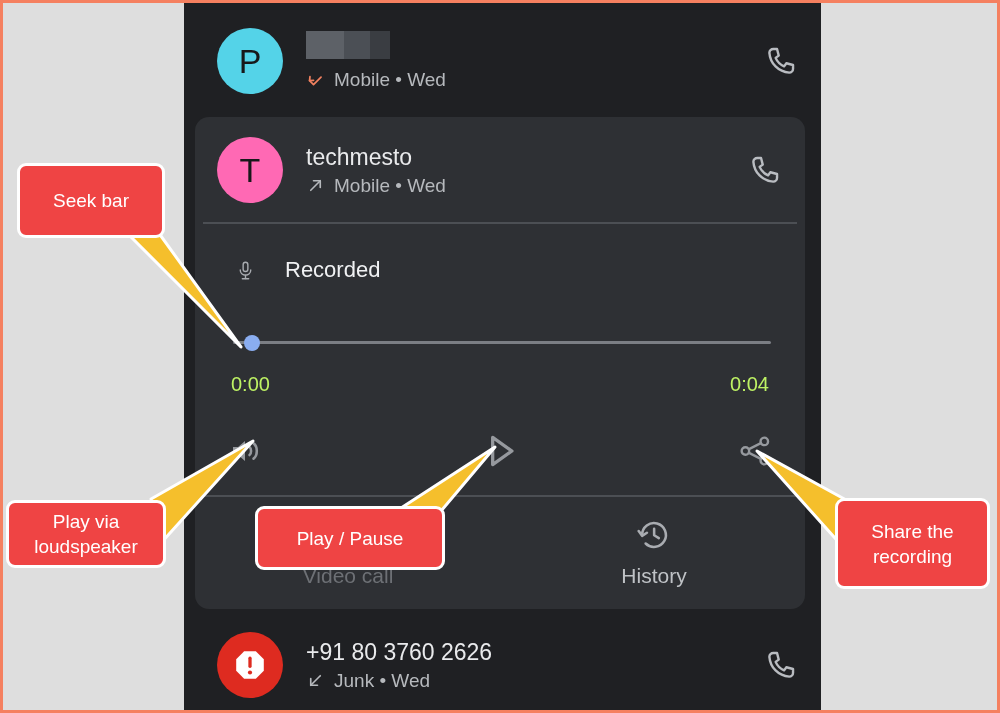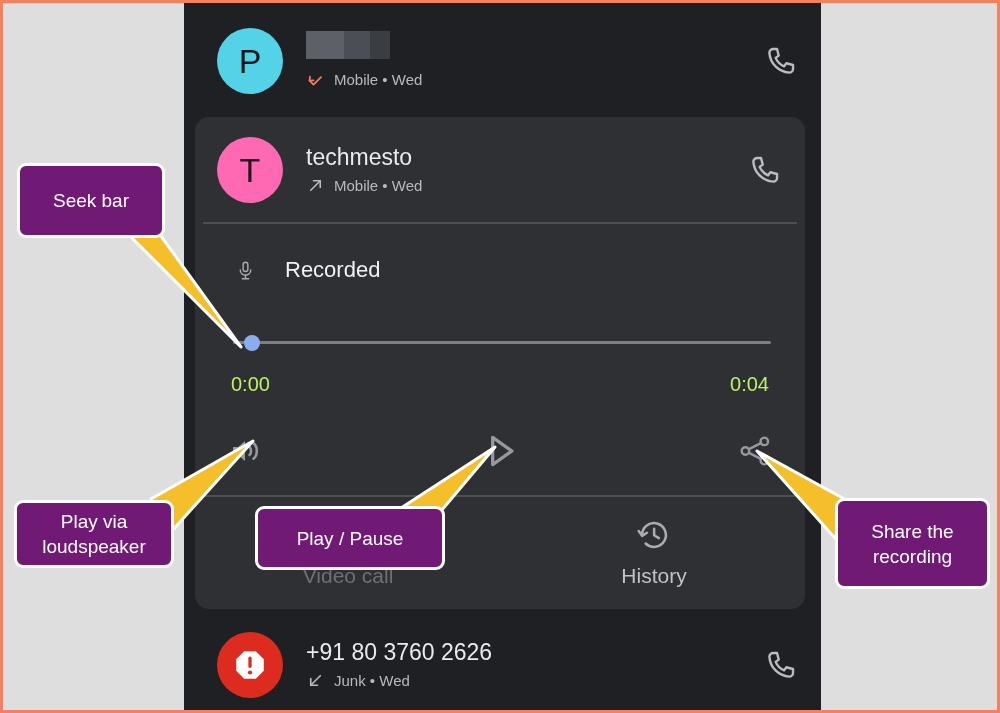--- a/index.html
+++ b/index.html
@@ -66,21 +66,21 @@
   .row-title {
     font-size: 23px;
     color: #e9eaec;
     line-height: 28px;
     white-space: nowrap;
   }
   .row-sub {
     display: flex;
     align-items: center;
     gap: 9px;
-    font-size: 15px;
+    font-size: 19px;
     color: #b6b9bd;
     line-height: 24px;
     margin-top: 3px;
     white-space: nowrap;
   }
   .redact {
     display: flex;
     height: 28px;
     width: 84px;
     margin-bottom: 6px;
@@ -211,21 +211,21 @@
   }
   .action-label {
     font-size: 21px;
     color: #bfc2c6;
   }
   .action-item.disabled .action-label { color: #6d7075; }
 
   
   .callout {
     position: absolute;
-    background: #701a75;
+    background: #ef4444;
     border: 3px solid #ffffff;
     border-radius: 9px;
     color: #ffffff;
     font-size: 19px;
     line-height: 25px;
     text-align: center;
     display: flex;
     align-items: center;
     justify-content: center;
     box-sizing: border-box;
@@ -235,21 +235,21 @@
   .pointer-svg {
     position: absolute;
     left: 0; top: 0;
     width: 1000px;
     height: 713px;
     z-index: 15;
     pointer-events: none;
   }
 
   .co-seek      { left: 14px;  top: 160px; width: 148px; height: 75px; }
-  .co-loud      { left: 3px;   top: 497px; width: 160px; height: 68px; margin-left: 8px; }
+  .co-loud      { left: 3px;   top: 497px; width: 160px; height: 68px; }
   .co-playpause { left: 252px; top: 503px; width: 190px; height: 64px; }
   .co-share     { left: 832px; top: 495px; width: 155px; height: 91px; }
 </style>
 </head>
 <body>
 
 <div id="root">
 
   <div class="phone-screen">
 

